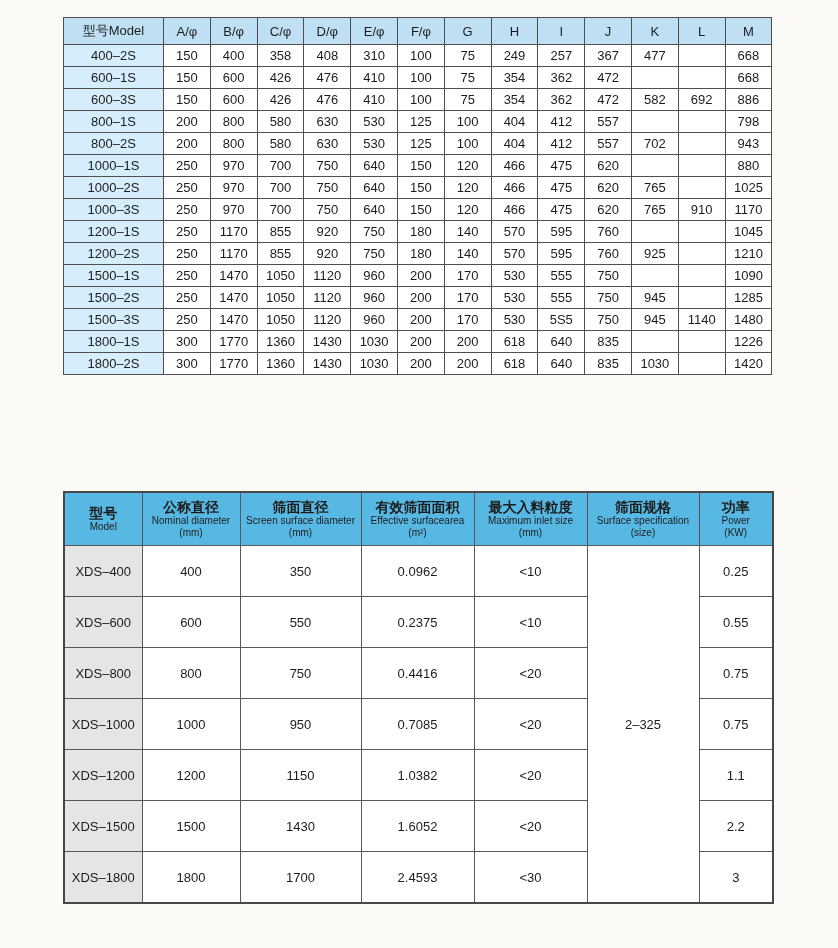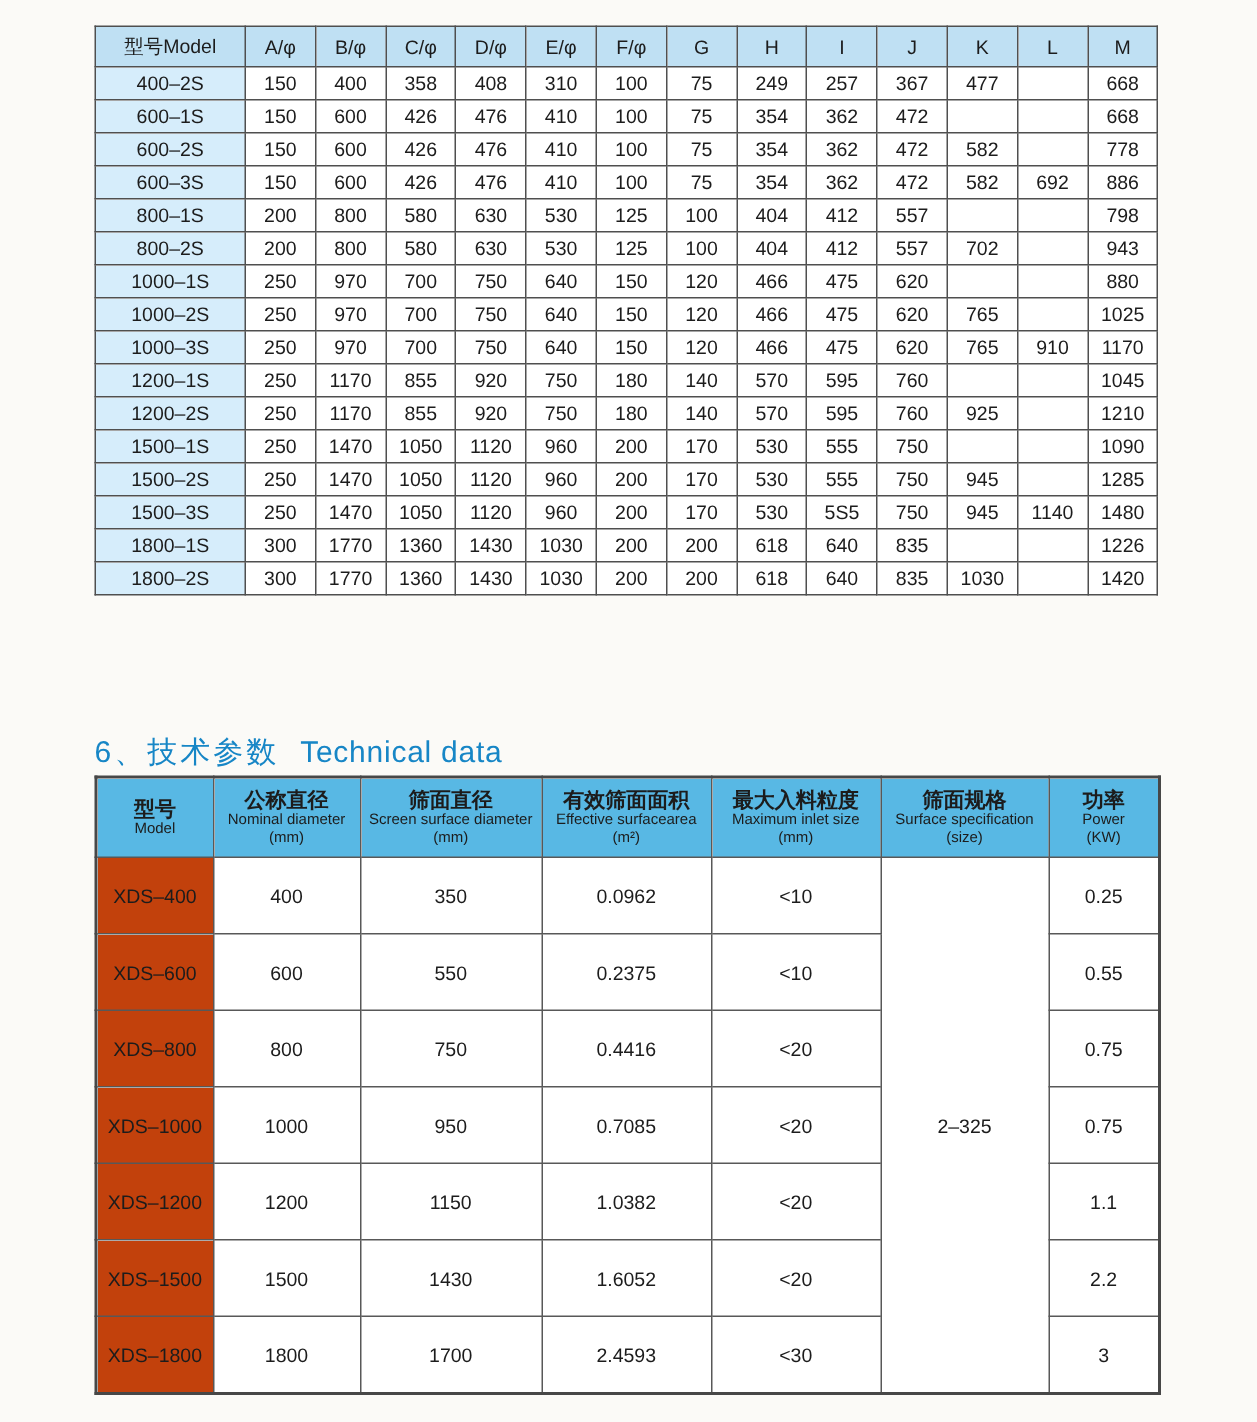--- a/index.html
+++ b/index.html
@@ -26,32 +26,32 @@
   .dim-table td.model{background:#d6edfb;margin-top:37px;}
   
   .section-title{
     position:absolute;left:63px;top:489px;height:26px;
     font-size:20px;line-height:26px;white-space:nowrap;text-align:center;
   }
   .section-title .cn{letter-spacing:2px;}
   .section-title .en{margin-left:14px;letter-spacing:0.5px;}
   
   .tech-table{
-    position:absolute;left:63px;top:517px;width:709px;
+    position:absolute;left:63px;top:491px;width:709px;
     border-collapse:collapse;table-layout:fixed;
     background:#fff;border:2px solid #474747;
     font-size:13px;
   }
   .tech-table th,.tech-table td{
     border:1px solid #585858;text-align:center;vertical-align:middle;
     padding:0;overflow:hidden;
   }
   .tech-table thead th{background:#58b8e4;height:52px;font-weight:normal;}
   .tech-table tbody td{height:50px;background:#fff;}
-  .tech-table td.model{background:#c2410c;}
+  .tech-table td.model{background:#e5e5e5;}
   .h-cn{font-size:14px;font-weight:bold;line-height:16px;}
   .h-en{font-size:10px;line-height:12px;}
 </style>
 </head>
 <body>
 
 <table class="dim-table">
   <colgroup>
     <col style="width:100px">
     <col span="13" style="width:46.8px">
@@ -101,36 +101,20 @@
         <td>100</td>
         <td>75</td>
         <td>354</td>
         <td>362</td>
         <td>472</td>
         <td></td>
         <td></td>
         <td>668</td>
       </tr>
       <tr>
-        <td class="model">600–2S</td>
-        <td>150</td>
-        <td>600</td>
-        <td>426</td>
-        <td>476</td>
-        <td>410</td>
-        <td>100</td>
-        <td>75</td>
-        <td>354</td>
-        <td>362</td>
-        <td>472</td>
-        <td>582</td>
-        <td></td>
-        <td>778</td>
-      </tr>
-      <tr>
         <td class="model">600–3S</td>
         <td>150</td>
         <td>600</td>
         <td>426</td>
         <td>476</td>
         <td>410</td>
         <td>100</td>
         <td>75</td>
         <td>354</td>
         <td>362</td>

